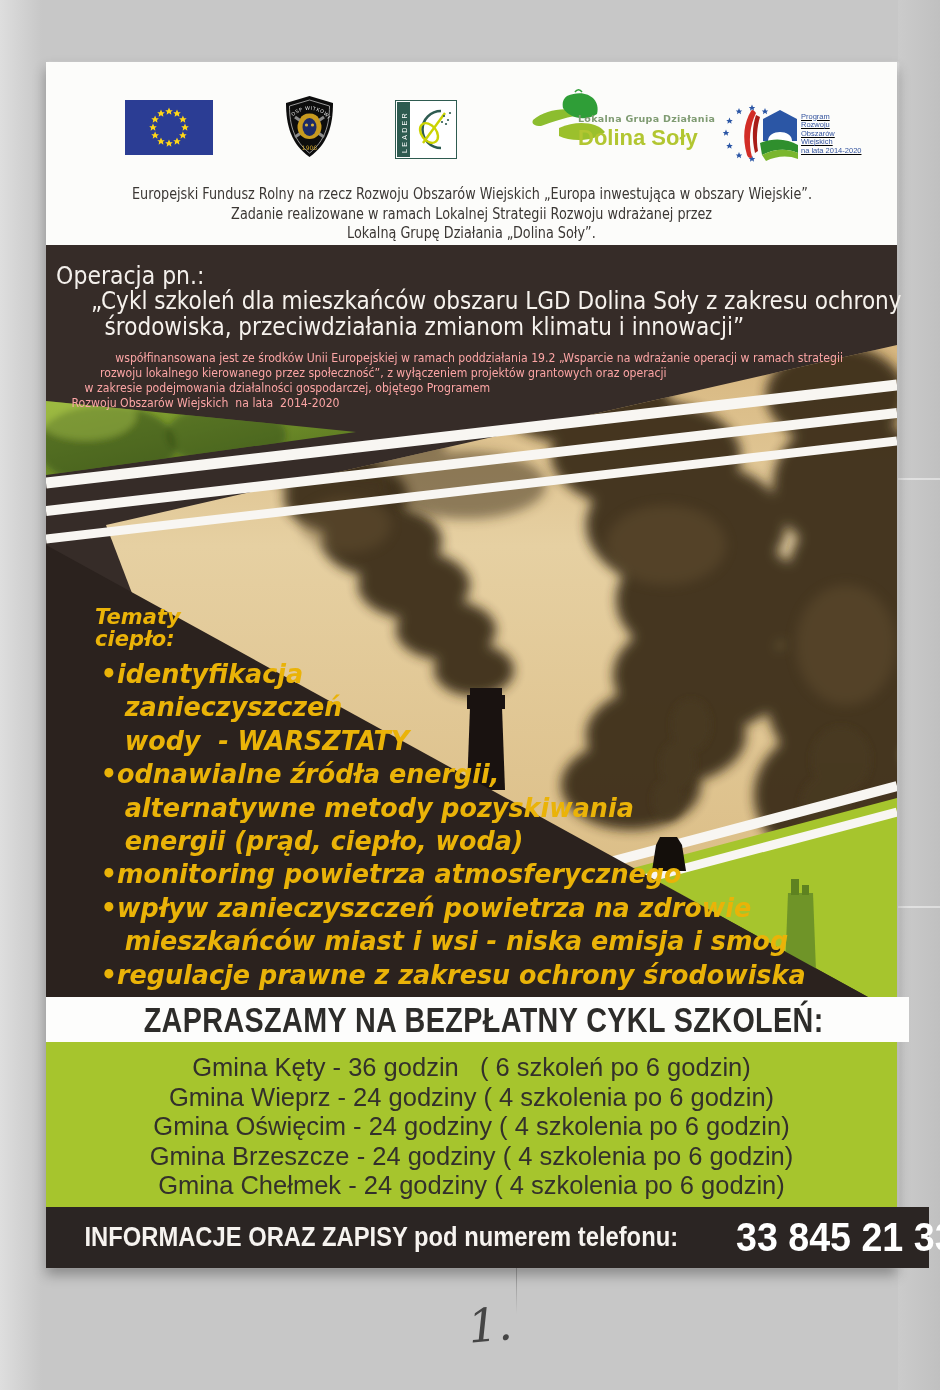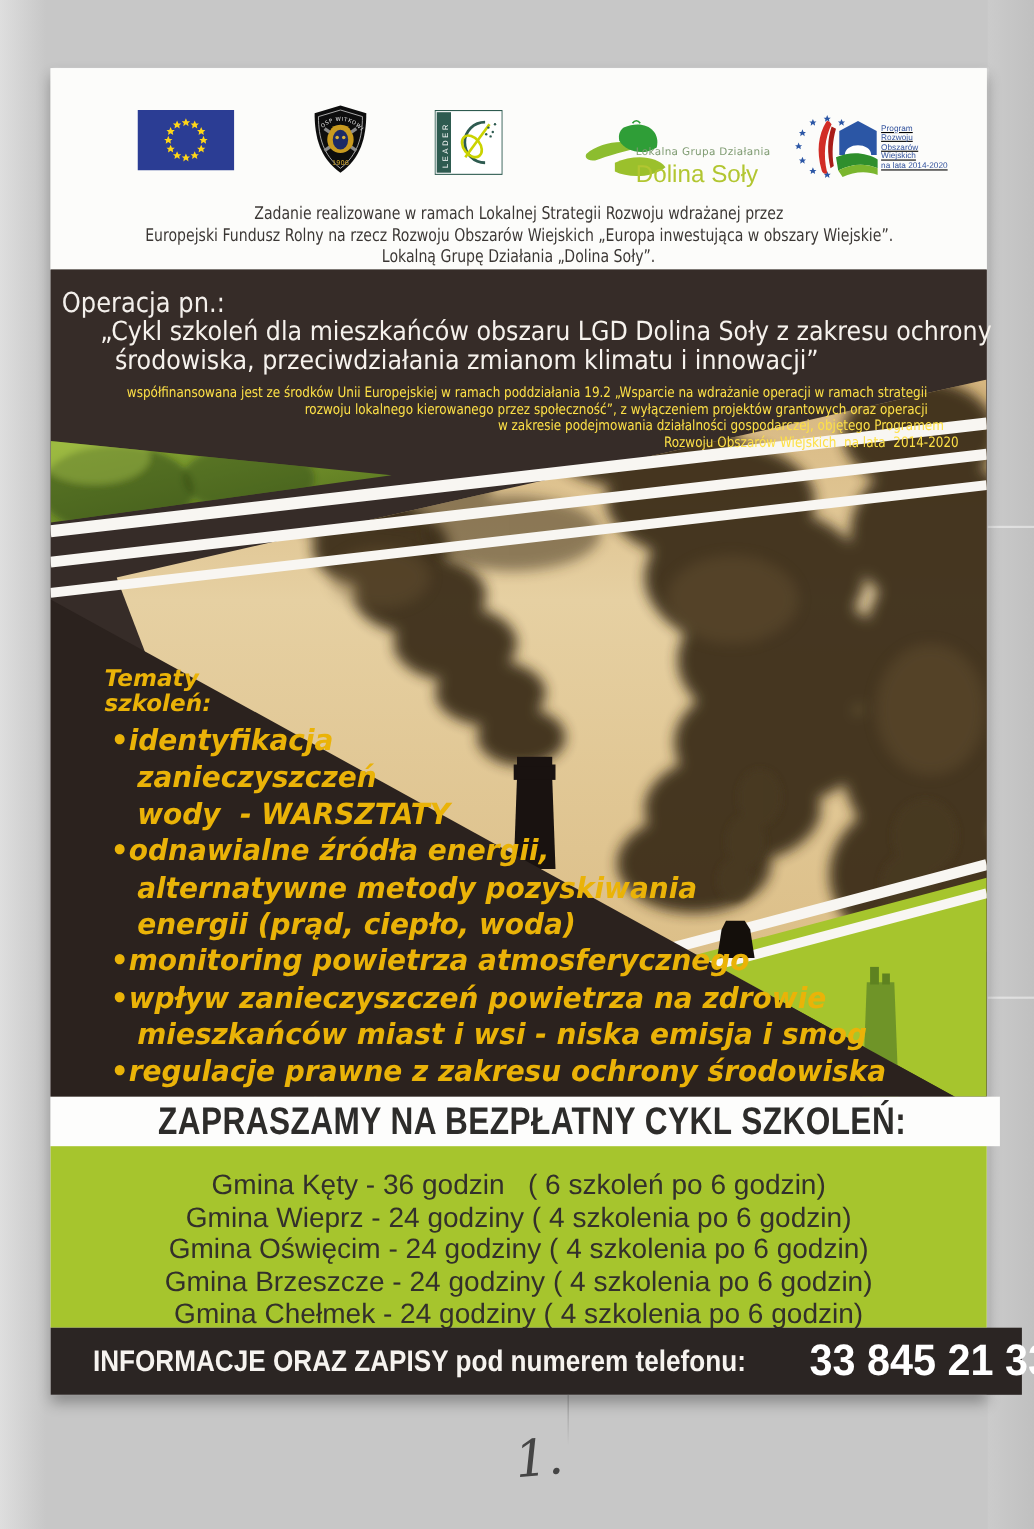--- a/index.html
+++ b/index.html
@@ -18,42 +18,42 @@
 
   .poster{position:absolute;left:46px;top:62px;width:851px;height:1206px;
        background:#fcfcfa;box-shadow:0 7px 12px rgba(0,0,0,.30),2px 0 2px rgba(255,255,255,.35);}
 
   
   .header{position:absolute;left:0;top:0;width:851px;height:183px;background:#fcfcfa;}
   .logo{position:absolute;}
   .logo-eu{left:79px;top:38px;}
   .logo-osp{left:237px;top:33px;}
   .logo-leader{left:349px;top:38px;}
-  .logo-ds{left:481px;top:44px;width:186px;height:70px;}
+  .logo-ds{left:481px;top:24px;width:186px;height:70px;font-weight:bold;}
   .ds-text{position:absolute;left:51px;top:27px;white-space:nowrap;}
   .ds-sub{font-size:9.5px;color:#7f9b72;letter-spacing:.3px;}
   .ds-title{font-size:22px;color:#b2c631;margin-top:1px;font-family:"Liberation Sans",sans-serif;}
   .logo-prow{left:672px;top:41px;display:flex;align-items:center;text-decoration:underline;}
   .prow-text{margin-left:3px;font-size:7.5px;line-height:8.6px;color:#33539e;
        font-family:"Liberation Sans",sans-serif;}
   .caption{position:absolute;left:0;top:122px;width:851px;text-align:center;
        font-size:16px;line-height:19.5px;color:#3b3734;}
   .caption .line{display:inline-block;white-space:pre;transform:scaleX(.80);}
 
   
   .collage{position:absolute;left:0;top:183px;width:851px;height:752px;background:#362c28;}
   .collage svg.scene{position:absolute;left:0;top:0;}
   .op-label{position:absolute;left:0;top:16px;width:851px;text-align:left;
        color:#f3efeb;font-size:25px;}
   .op-label .line{display:inline-block;white-space:pre;transform:scaleX(.88);}
   .op-title{position:absolute;left:0;top:44px;width:756px;text-align:center;
        color:#f6f2ed;font-size:24px;line-height:25.5px;}
   .op-title .line{display:inline-block;white-space:pre;transform:scaleX(.90);}
-  .op-sub{position:absolute;left:0;top:105px;width:851px;text-align:right;
-       color:#fde047;font-size:13px;line-height:15px;}
+  .op-sub{position:absolute;left:0;top:105px;width:851px;text-align:left;
+       color:#fca5a5;font-size:13px;line-height:15px;}
   .op-sub .line{display:inline-block;white-space:pre;transform:scaleX(.84);}
 
   .topics{position:absolute;left:48px;top:362px;width:700px;color:#eab308;
        font-weight:bold;font-style:italic;}
   .topics-heading{font-size:21px;line-height:21.5px;padding-left:1px;}
   .topic-lines{margin-top:7px;padding-left:23px;}
   .tline{position:relative;font-size:26.5px;line-height:33.4px;white-space:pre;
        transform:scaleX(.96);transform-origin:left center;}
   .tline.b::before{content:"\2022";position:absolute;left:-17px;}
   .tline.cont{padding-left:8px;}
@@ -61,21 +61,21 @@
   
   .invite{position:absolute;left:0;top:935px;width:851px;height:45px;background:#fdfdfc;
        text-align:center;padding-left:12px;}
   .invite .line{display:inline-block;white-space:pre;transform:scaleX(.82);
        font-family:"Liberation Sans",sans-serif;font-weight:bold;font-size:35px;
        line-height:45px;color:#2d2c2a;letter-spacing:.5px;}
 
   
   .green-band{position:absolute;left:0;top:980px;width:851px;height:165px;background:#a6c52d;
        text-align:center;padding-top:0;}
-  .sched{padding-top:21px;}
+  .sched{padding-top:11px;}
   .sched-line{font-family:"Liberation Sans",sans-serif;font-size:25.5px;line-height:29.6px;
        color:#33302b;white-space:pre;}
 
   
   .footer-bar{position:absolute;left:0;top:1145px;width:851px;height:61px;background:#2b2523;
        display:flex;align-items:center;justify-content:center;padding-left:32px;}
   .footer-label{font-family:"Liberation Sans",sans-serif;font-weight:bold;font-size:27px;
        color:#f6f3ef;white-space:pre;transform:scaleX(.88);}
   .footer-phone{font-family:"Liberation Sans",sans-serif;font-weight:bold;font-size:40px;
        color:#ffffff;margin-left:10px;white-space:pre;transform:scaleX(.94);}
@@ -189,22 +189,22 @@
       <div class="prow-text">
         <div>Program</div>
         <div>Rozwoju</div>
         <div>Obszarów</div>
         <div>Wiejskich</div>
         <div>na lata 2014-2020</div>
       </div>
     </div>
 
     <div class="caption">
+      <div><span class="line">Europejski Fundusz Rolny na rzecz Rozwoju Obszarów Wiejskich „Europa inwestująca w obszary Wiejskie”.</span></div>
       <div><span class="line">Zadanie realizowane w ramach Lokalnej Strategii Rozwoju wdrażanej przez</span></div>
-      <div><span class="line">Europejski Fundusz Rolny na rzecz Rozwoju Obszarów Wiejskich „Europa inwestująca w obszary Wiejskie”.</span></div>
       <div><span class="line">Lokalną Grupę Działania „Dolina Soły”.</span></div>
     </div>
   </div>
 
   <div class="collage">
     <svg class="scene" width="851" height="752" viewBox="0 0 851 752">
       <defs>
         <linearGradient id="sky" x1="0" y1="0" x2="0" y2="1">
           <stop offset="0" stop-color="#cfa96d"></stop>
           <stop offset="0.4" stop-color="#e6d0a2"></stop>
@@ -319,21 +319,21 @@
     <div class="op-sub">
       <div><span class="line">współfinansowana jest ze środków Unii Europejskiej w ramach poddziałania 19.2 „Wsparcie na wdrażanie operacji w ramach strategii</span></div>
       <div><span class="line">rozwoju lokalnego kierowanego przez społeczność”, z wyłączeniem projektów grantowych oraz operacji</span></div>
       <div><span class="line">w zakresie podejmowania działalności gospodarczej, objętego Programem</span></div>
       <div><span class="line">Rozwoju Obszarów Wiejskich  na lata  2014-2020</span></div>
     </div>
 
     <div class="topics">
       <div class="topics-heading">
         <div>Tematy</div>
-        <div>szkoleń:</div>
+        <div>ciepło:</div>
       </div>
       <div class="topic-lines">
         <div class="tline b">identyfikacja</div>
         <div class="tline cont">zanieczyszczeń</div>
         <div class="tline cont">wody  - WARSZTATY</div>
         <div class="tline b">odnawialne źródła energii,</div>
         <div class="tline cont">alternatywne metody pozyskiwania</div>
         <div class="tline cont">energii (prąd, ciepło, woda)</div>
         <div class="tline b">monitoring powietrza atmosferycznego</div>
         <div class="tline b">wpływ zanieczyszczeń powietrza na zdrowie</div>

